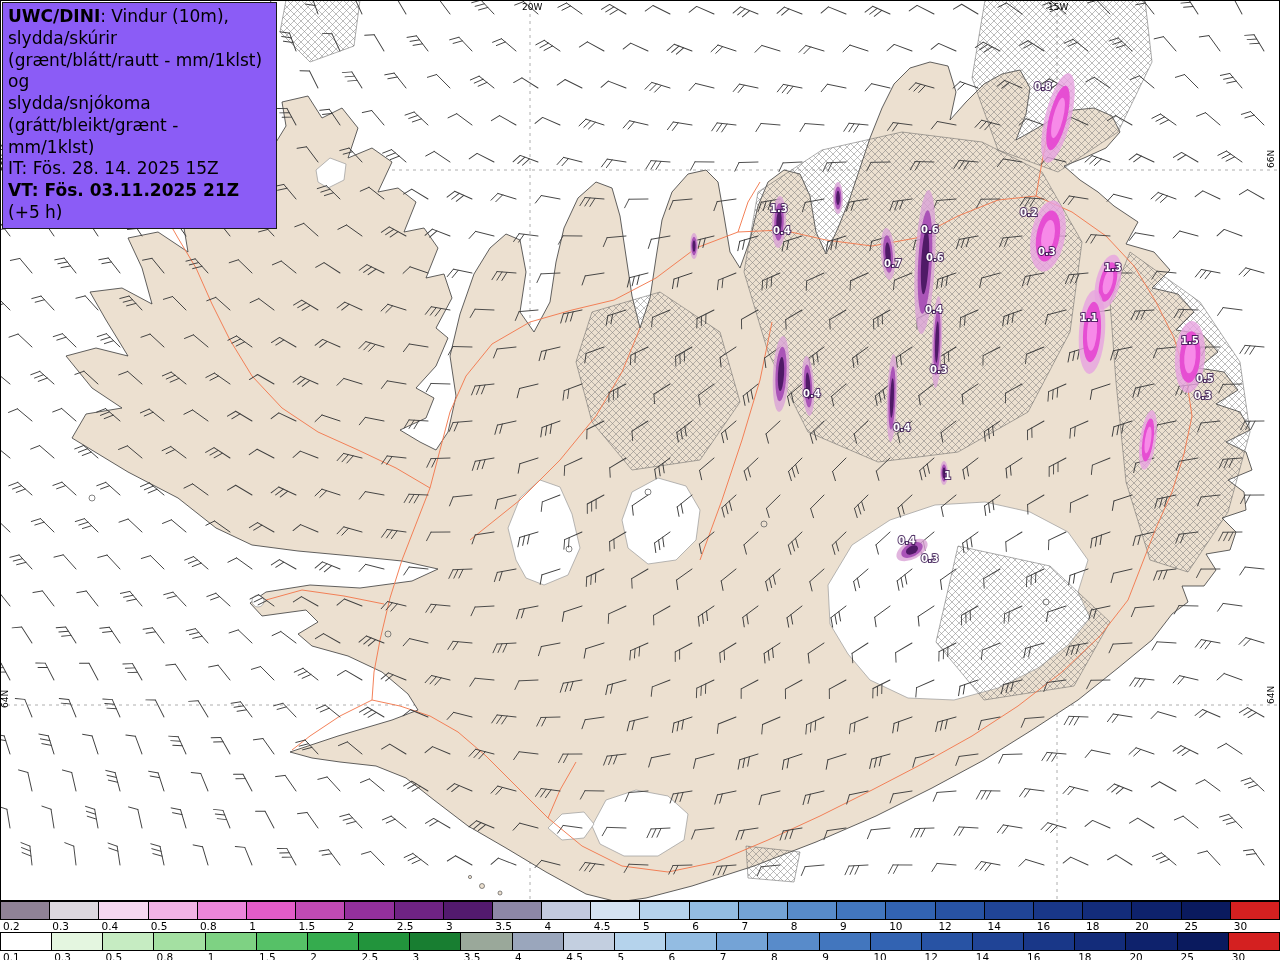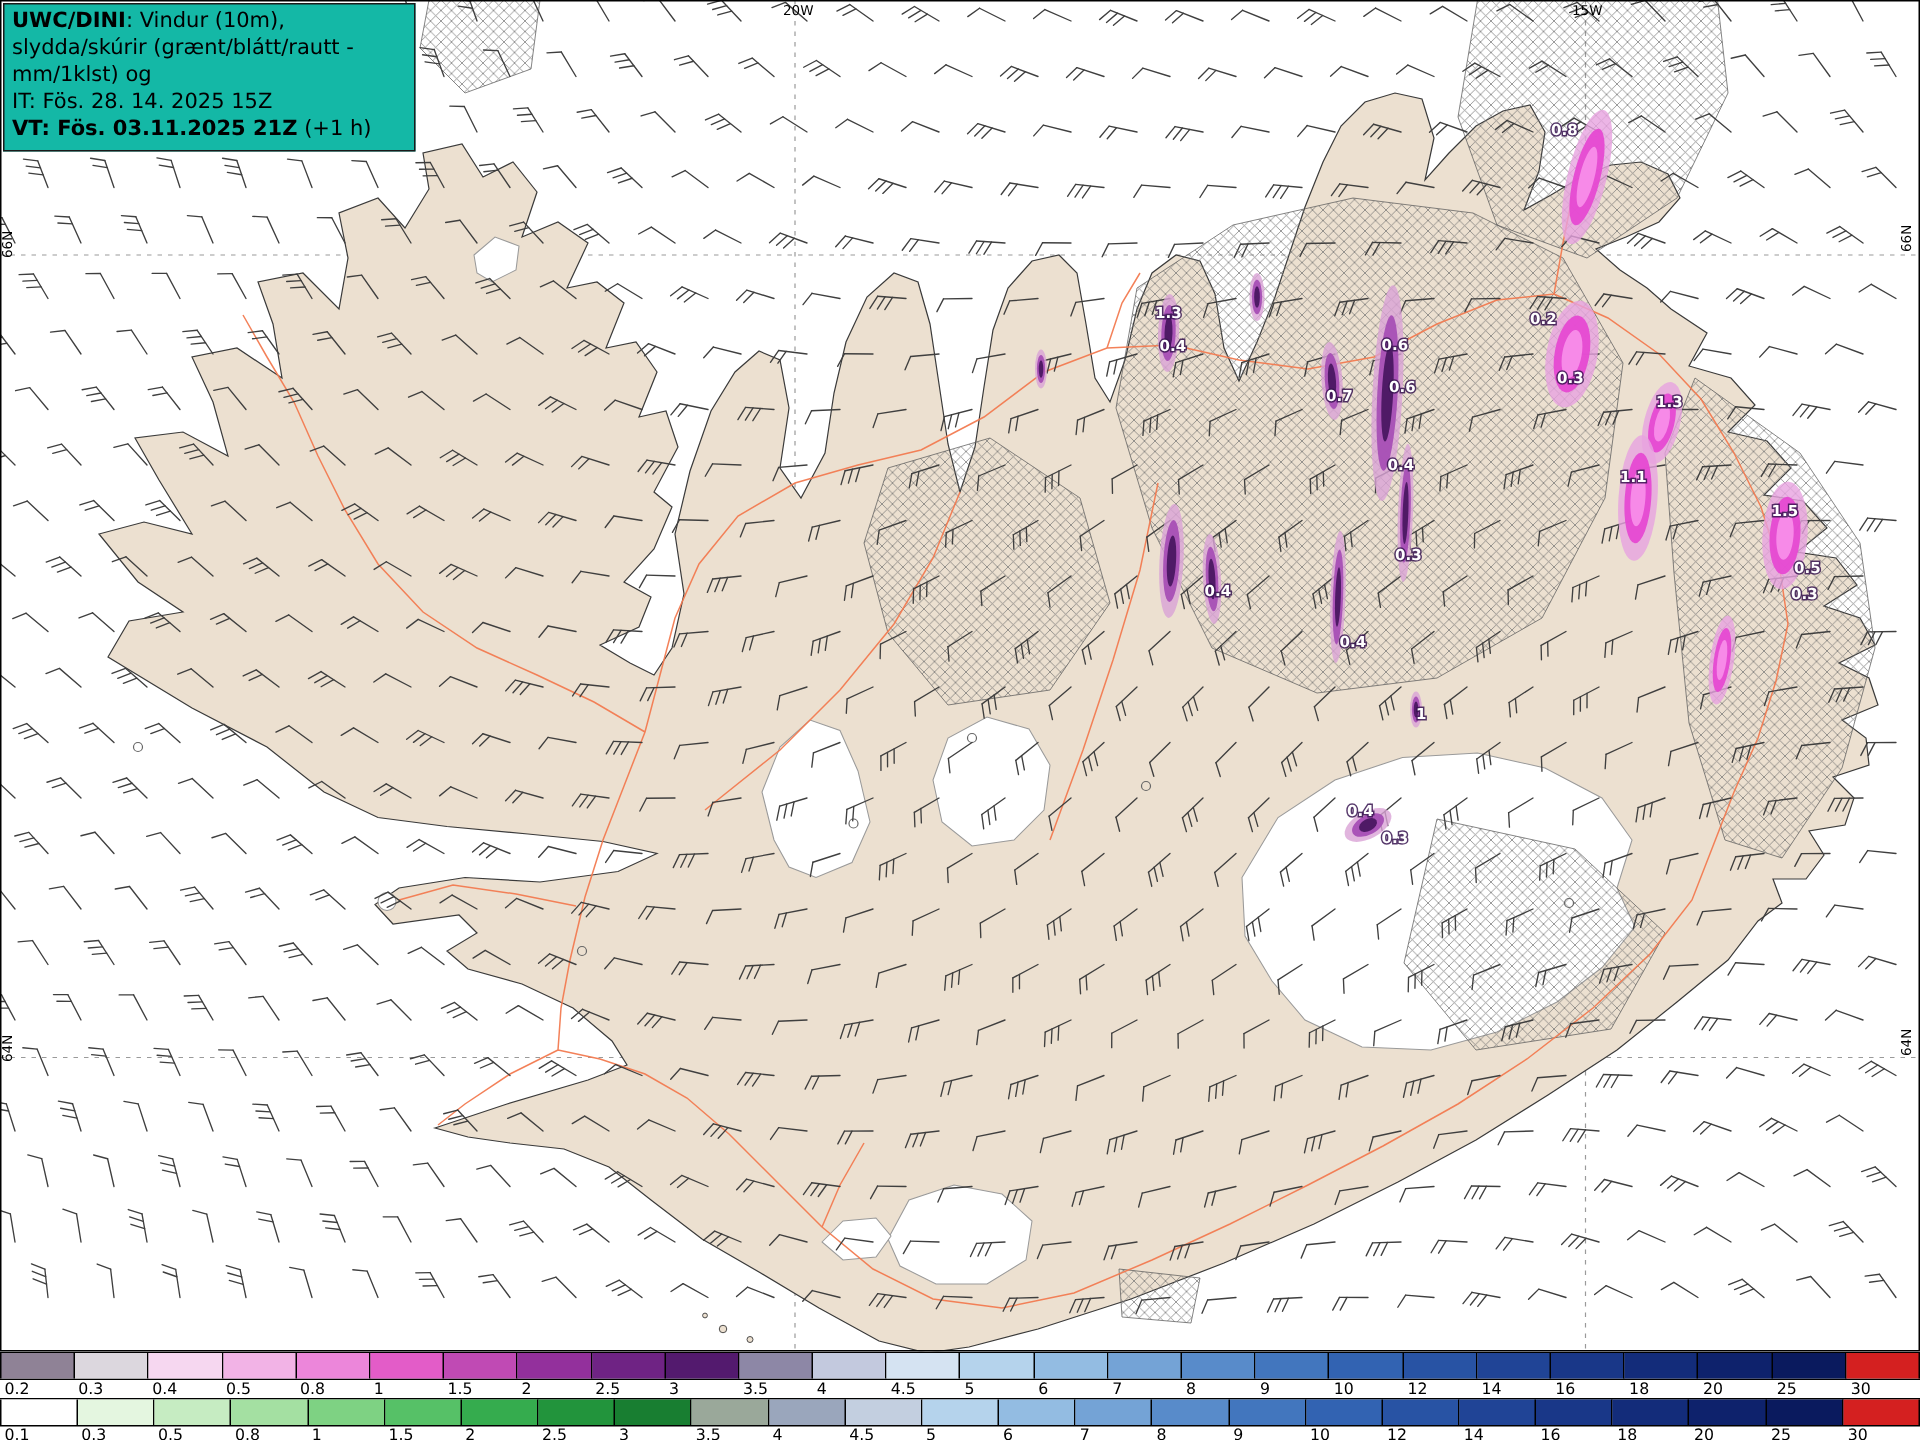--- a/index.html
+++ b/index.html
@@ -1,20 +1,20 @@
 <!DOCTYPE html>
 <html><head>
 <meta charset="utf-8">
 <style>
   html,body{margin:0;padding:0;background:#fff;font-family:"DejaVu Sans",sans-serif;}
   .stage{position:relative;width:1280px;height:960px;overflow:hidden;background:#fff;}
   #map-svg{position:absolute;top:0;left:0;display:block;}
   .titlebox{
-    position:absolute;top:2px;left:2px;background:#14b8a6;border:1px solid #1a1a1a;
-    padding:3px 6px 4px 5px;font-size:14px;line-height:1.28;color:#000;max-width:262px;z-index:5;
+    position:absolute;top:2px;left:2px;background:#8b5cf6;border:1px solid #1a1a1a;
+    padding:3px 6px 4px 5px;font-size:17px;line-height:1.28;color:#000;max-width:262px;z-index:5;
   }
   .titlebox .b{font-weight:bold;}
   .legend{position:absolute;left:0;top:901px;width:1280px;z-index:4;background:#fff;}
   .bar{display:flex;height:17px;border-top:1px solid #000;border-bottom:1px solid #000;}
   .bar .seg{flex:1 1 auto;border-right:1px solid #000;box-sizing:border-box;}
   .bar .seg:first-child{border-left:1px solid #000;}
   .lblrow{position:relative;height:12px;font-size:10.5px;color:#000;}
   .lblrow span{position:absolute;top:0;white-space:nowrap;}
 </style>
 </head>
@@ -3490,22 +3490,23 @@
         <text x="8" y="708" font-size="9" fill="#000" transform="rotate(-90 8 708)">64N</text>
         <text x="1274" y="704" font-size="9" fill="#000" transform="rotate(-90 1274 704)">64N</text>
       </g>
 
     <rect x="0.5" y="0.5" width="1279" height="900" fill="none" stroke="#000" stroke-width="1"></rect>
   </svg>
 
   <div class="titlebox">
     <div><span class="b">UWC/DINI</span><span>: Vindur (10m),</span></div>
     <div>slydda/skúrir (grænt/blátt/rautt - mm/1klst) og</div>
+    <div>slydda/snjókoma (grátt/bleikt/grænt - mm/1klst)</div>
     <div>IT: Fös. 28. 14. 2025 15Z</div>
-    <div><span class="b">VT: Fös. 03.11.2025 21Z</span><span> (+1 h)</span></div>
+    <div><span class="b">VT: Fös. 03.11.2025 21Z</span><span> (+5 h)</span></div>
   </div>
 
   <div class="legend">
     <div class="bar" id="bar-sleet">
         <div class="seg" style="background: rgb(143, 130, 150);"></div>
         <div class="seg" style="background: rgb(220, 215, 222);"></div>
         <div class="seg" style="background: rgb(246, 215, 240);"></div>
         <div class="seg" style="background: rgb(242, 179, 230);"></div>
         <div class="seg" style="background: rgb(236, 134, 218);"></div>
         <div class="seg" style="background: rgb(227, 92, 200);"></div>

